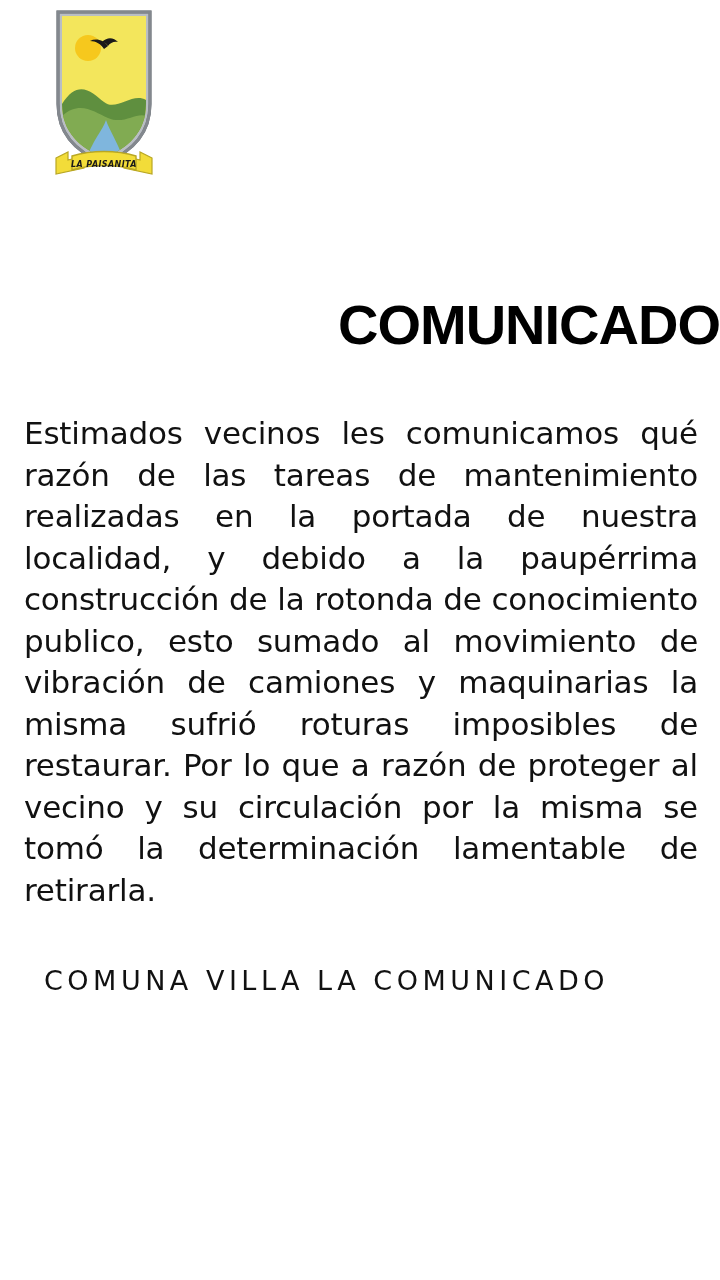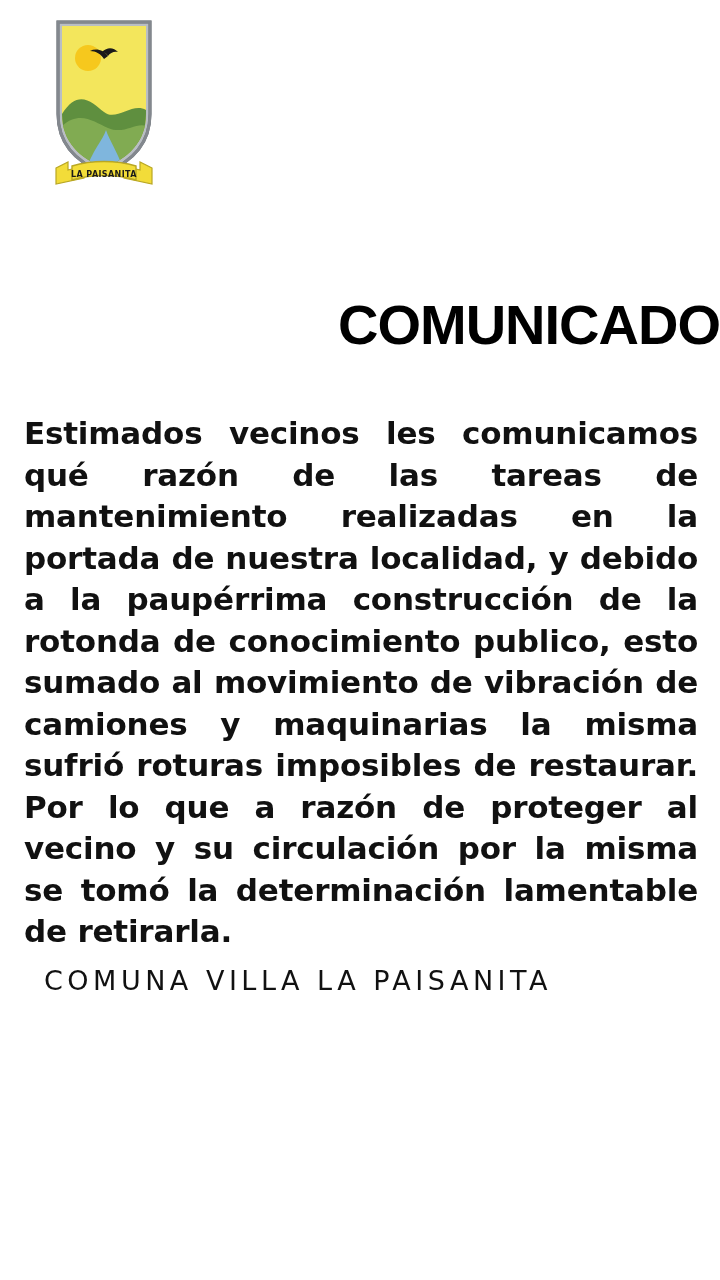--- a/index.html
+++ b/index.html
@@ -20,23 +20,24 @@
     width: 720px;
     height: 1280px;
     box-sizing: border-box;
     position: relative;
   }
 
   
   .crest-wrap {
     position: absolute;
     left: 44px;
-    top: 18px;
+    top: 8px;
     width: 120px;
     height: 180px;
+    font-style: italic;
   }
   .crest-svg { display: block; }
 
   
   .title {
     position: absolute;
     left: 0;
     top: 258px;
     width: 720px;
     text-align: right;
@@ -54,21 +55,20 @@
     left: 24px;
     top: 382px;
     width: 674px;
     font-family: "DejaVu Sans", sans-serif;
     font-size: 31px;
     line-height: 41.5px;
     color: #111111;
     text-align: justify;
     text-justify: inter-word;
     letter-spacing: -0.2px;
-    font-weight: bold;
   }
 
   
   .signature {
     position: absolute;
     left: 44px;
     top: 965px;
     width: 640px;
     font-family: "DejaVu Sans", sans-serif;
     font-size: 27px;
@@ -111,15 +111,15 @@
       <path d="M108 150 L96 144 L96 152 L80 148 L80 160 L108 166 Z" fill="#f2dc39" stroke="#b9a723" stroke-width="1.2"></path>
       <path d="M28 148 C48 142 72 142 92 148 L92 162 C72 156 48 156 28 162 Z" fill="#f4de3a" stroke="#b9a723" stroke-width="1.4"></path>
       <text x="60" y="159" font-family="DejaVu Sans, sans-serif" font-size="8" font-weight="bold" text-anchor="middle" fill="#1a1a1a" letter-spacing="0.4">LA PAISANITA</text>
     </svg>
   </div>
 
   <h1 class="title">COMUNICADO</h1>
 
   <p class="body-text">Estimados vecinos les comunicamos qué razón de las tareas de mantenimiento realizadas en la portada de nuestra localidad, y debido a la paupérrima construcción de la rotonda de conocimiento publico, esto sumado al movimiento de vibración de camiones y maquinarias la misma sufrió roturas imposibles de restaurar. Por lo que a razón de proteger al vecino y su circulación por la misma se tomó la determinación  lamentable de retirarla.</p>
 
-  <div class="signature">COMUNA VILLA LA PAISANITA</div>
+  <div class="signature">COMUNA VILLA LA COMUNICADO</div>
 
 </div>
 
 </body></html>

